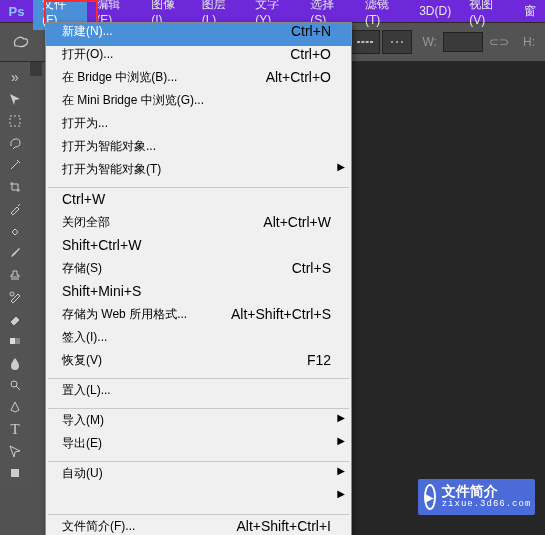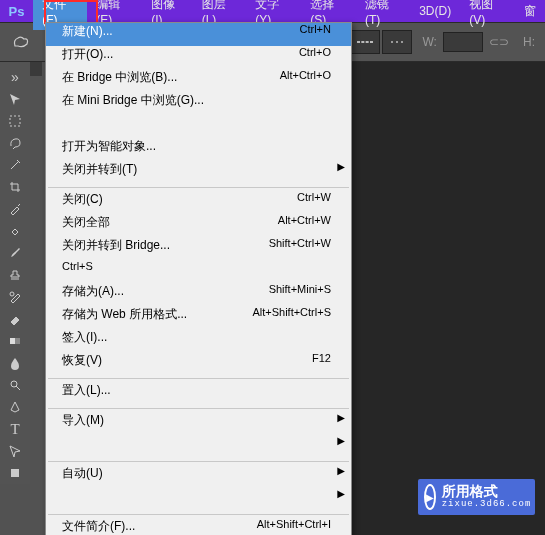--- a/index.html
+++ b/index.html
@@ -139,21 +139,21 @@
     align-items: flex-start;
     height: 23px;
     padding: 0 20px 0 16px;
     position: relative;
   }
   .dropdown .row .label {
     flex: 1;
   }
   .dropdown .row .shortcut {
     color: #000;
-    font-size: 11px;
+    font-size: 14px;
   }
   .dropdown .row .arrow {
     position: absolute;
     right: 6px;
     font-size: 10px;
   }
   .dropdown .row.highlighted {
     background: #4a90d9;
     color: #fff;
   }
@@ -370,46 +370,45 @@
     <span class="shortcut">Ctrl+O</span>
   </div>
   <div class="row">
     <span class="label">在 Bridge 中浏览(B)...</span>
     <span class="shortcut">Alt+Ctrl+O</span>
   </div>
   <div class="row">
     <span class="label">在 Mini Bridge 中浏览(G)...</span>
   </div>
   <div class="row">
+    <span class="label">打开为...</span>
   </div>
   <div class="row">
     <span class="label">打开为智能对象...</span>
   </div>
   <div class="row">
-    <span class="label">关闭并转到(T)</span>
+    <span class="label">打开为智能对象(T)</span>
     <span class="arrow">▶</span>
   </div>
   <div class="sep"></div>
   <div class="row">
-    <span class="label">关闭(C)</span>
     <span class="shortcut">Ctrl+W</span>
   </div>
   <div class="row">
     <span class="label">关闭全部</span>
     <span class="shortcut">Alt+Ctrl+W</span>
   </div>
   <div class="row">
-    <span class="label">关闭并转到 Bridge...</span>
     <span class="shortcut">Shift+Ctrl+W</span>
   </div>
   <div class="row">
+    <span class="label">存储(S)</span>
     <span class="shortcut">Ctrl+S</span>
   </div>
   <div class="row">
-    <span class="label">存储为(A)...</span>
     <span class="shortcut">Shift+Mini+S</span>
   </div>
   <div class="row">
     <span class="label">存储为 Web 所用格式...</span>
     <span class="shortcut">Alt+Shift+Ctrl+S</span>
   </div>
   <div class="row">
     <span class="label">签入(I)...</span>
   </div>
   <div class="row">
@@ -419,20 +418,21 @@
   <div class="sep"></div>
   <div class="row">
     <span class="label">置入(L)...</span>
   </div>
   <div class="sep"></div>
   <div class="row">
     <span class="label">导入(M)</span>
     <span class="arrow">▶</span>
   </div>
   <div class="row">
+    <span class="label">导出(E)</span>
     <span class="arrow">▶</span>
   </div>
   <div class="sep"></div>
   <div class="row">
     <span class="label">自动(U)</span>
     <span class="arrow">▶</span>
   </div>
   <div class="row">
     <span class="arrow">▶</span>
   </div>
@@ -447,16 +447,16 @@
     <span class="shortcut">Ctrl+P</span>
   </div>
 </div>
 
 <div class="red-box" style="left:44px; top:0px; width:50px; height:20px;"></div>
 <div class="red-box" style="left:48px; top:23px; width:68px; height:20px;"></div>
 
 <div class="watermark">
   <div class="play">▶</div>
   <div class="txtblock">
-    <span class="big">所用格式</span>
+    <span class="big">文件简介</span>
     <span class="small">zixue.3d66.com</span>
   </div>
 </div>
 
 </body></html>

